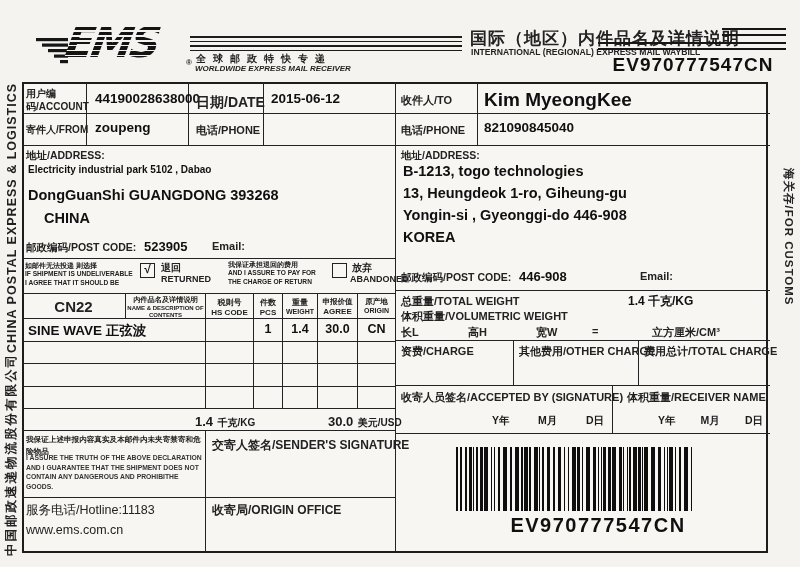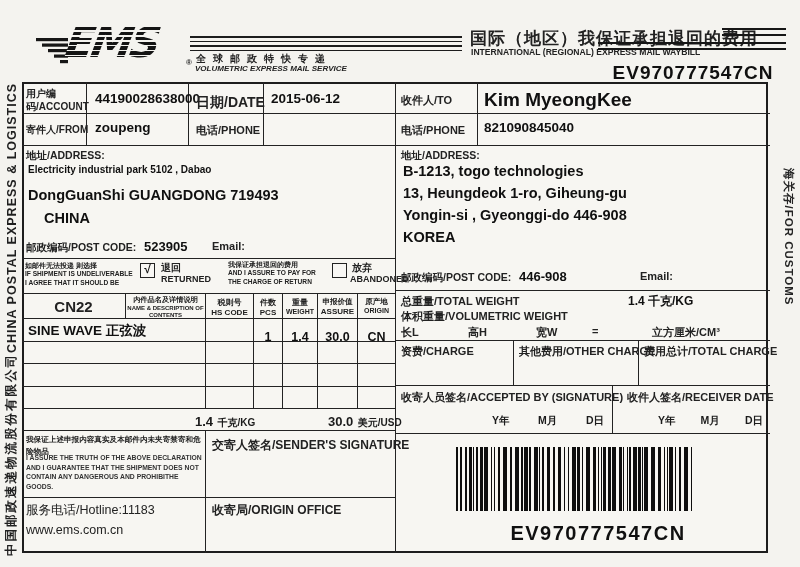--- a/index.html
+++ b/index.html
@@ -8,21 +8,21 @@
     background:#f4f3ef;
     font-family:"Liberation Sans", sans-serif;
     color:#1b1b1b;
     -webkit-font-smoothing:antialiased;
   }
   .abs{position:absolute;}
   .ln{position:absolute;background:#232323;}
   .lbl{position:absolute;font-weight:700;color:#222;white-space:nowrap;}
   .val{position:absolute;font-weight:700;color:#101010;white-space:nowrap;}
   .small{font-weight:700;}
-  .cell-center{text-align:center;margin-top:8px;}
+  .cell-center{text-align:center;}
   .ckbox{position:absolute;width:13px;height:13px;border:1.6px solid #222;background:#f8f7f4;
          font-size:12px;font-weight:700;line-height:11px;text-align:center;color:#111;}
   .hdr2{position:absolute;text-align:center;font-weight:700;color:#222;}
   .datecell{position:absolute;display:flex;justify-content:space-between;font-size:10.5px;font-weight:700;}
   .ems-word{
     position:absolute;left:66px;top:22px;
     font-family:"DejaVu Sans", sans-serif;
     font-style:italic;font-weight:900;font-size:42px;line-height:42px;
     letter-spacing:-3px;color:#141414;transform:skewX(-10deg);
   }
@@ -58,23 +58,23 @@
   <rect x="2" y="0" width="32" height="3.2" fill="#161616"></rect>
   <rect x="8" y="5.5" width="26" height="3.2" fill="#161616"></rect>
   <rect x="14" y="11" width="20" height="3.2" fill="#161616"></rect>
   <rect x="20" y="16.5" width="14" height="3.2" fill="#161616"></rect>
   <rect x="26" y="22" width="8" height="3.2" fill="#161616"></rect>
 </svg>
 <div class="ems-word">EMS</div>
 <div class="abs" style="left:186px;top:58px;font-size:8px;font-weight:700;">®</div>
 <div class="stripes" style="left:190px;top:36px;width:272px;height:15px;"></div>
 <div class="lbl" style="left:196px;top:52px;font-size:10px;letter-spacing:7px;">全球邮政特快专递</div>
-<div class="abs" style="left:195px;top:64px;font-size:8px;font-style:italic;font-weight:700;color:#222;white-space:nowrap;">VOLUMETRIC EXPRESS MAIL SERVICE</div>
-
-<div class="lbl" style="left:470px;top:27px;font-size:17px;letter-spacing:1px;">国际（地区）我保证承担退回的费用</div>
+<div class="abs" style="left:195px;top:64px;font-size:8px;font-style:italic;font-weight:700;color:#222;white-space:nowrap;">WORLDWIDE EXPRESS MAIL RECEIVER</div>
+
+<div class="lbl" style="left:470px;top:27px;font-size:17px;letter-spacing:1px;">国际（地区）内件品名及详情说明</div>
 <div class="lbl" style="left:471px;top:47px;font-size:8.6px;">INTERNATIONAL (REGIONAL) EXPRESS MAIL WAYBILL</div>
 <div class="dblline" style="left:722px;top:28px;width:64px;"></div>
 <div class="dblline" style="left:598px;top:42px;width:188px;"></div>
 <div class="val cell-center" style="left:598px;top:54px;width:190px;font-size:19px;letter-spacing:1px;text-align:center;">EV970777547CN</div>
 
 <div class="vert-left">
   <span style="letter-spacing:2px;">中国邮政速递物流股份有限公司</span>
   <span style="letter-spacing:1px;">CHINA POSTAL EXPRESS &amp; LOGISTICS</span>
 </div>
 <div class="vert-right">海关存/FOR CUSTOMS</div>
@@ -123,21 +123,21 @@
 <div class="lbl" style="left:196px;top:94px;font-size:14px;">日期/DATE</div>
 <div class="val" style="left:271px;top:91px;font-size:13.5px;text-align:right;">2015-06-12</div>
 
 <div class="lbl" style="left:26px;top:123px;font-size:10px;">寄件人/FROM</div>
 <div class="val" style="left:95px;top:120px;font-size:13.5px;">zoupeng</div>
 <div class="lbl" style="left:196px;top:123px;font-size:11px;">电话/PHONE</div>
 <div class="val" style="left:271px;top:120px;font-size:13.5px;"></div>
 
 <div class="lbl" style="left:26px;top:149px;font-size:10.5px;">地址/ADDRESS:</div>
 <div class="val" style="left:28px;top:164px;font-size:10px;">Electricity industrial park 5102 , Dabao</div>
-<div class="val" style="left:28px;top:187px;font-size:14.5px;">DongGuanShi GUANGDONG 719493</div>
+<div class="val" style="left:28px;top:187px;font-size:14.5px;">DongGuanShi GUANGDONG 393268</div>
 <div class="val" style="left:44px;top:210px;font-size:14.5px;">CHINA</div>
 <div class="lbl" style="left:26px;top:241px;font-size:10.5px;">邮政编码/POST CODE:</div>
 <div class="val" style="left:144px;top:239px;font-size:13px;">523905</div>
 <div class="lbl" style="left:212px;top:240px;font-size:11px;">Email:</div>
 
 <div class="lbl" style="left:25px;top:261px;font-size:7px;">如邮件无法投递 则选择</div>
 <div class="lbl" style="left:25px;top:270px;font-size:6.6px;">IF SHIPMENT IS UNDELIVERABLE</div>
 <div class="lbl" style="left:25px;top:279px;font-size:6.6px;">I AGREE THAT IT SHOULD BE</div>
 
 <div class="ckbox" style="left:140px;top:263px;">√</div>
@@ -164,21 +164,21 @@
 <div class="hdr2" style="left:254px;top:297px;width:28px;">
   <div style="font-size:8px;">件数</div>
   <div style="font-size:8px;">PCS</div>
 </div>
 <div class="hdr2" style="left:283px;top:297px;width:34px;">
   <div style="font-size:8px;">重量</div>
   <div style="font-size:7px;">WEIGHT</div>
 </div>
 <div class="hdr2" style="left:318px;top:297px;width:39px;">
   <div style="font-size:7.5px;">申报价值</div>
-  <div style="font-size:8px;">ASSURE</div>
+  <div style="font-size:8px;">AGREE</div>
 </div>
 <div class="hdr2" style="left:358px;top:297px;width:37px;">
   <div style="font-size:7.5px;">原产地</div>
   <div style="font-size:7px;">ORIGIN</div>
 </div>
 
 <div class="val" style="left:28px;top:322px;font-size:13.5px;">SINE WAVE  正弦波</div>
 <div class="val cell-center" style="left:206px;top:322px;width:47px;font-size:12px;"></div>
 <div class="val cell-center" style="left:254px;top:322px;width:28px;font-size:12.5px;">1</div>
 <div class="val cell-center" style="left:283px;top:322px;width:34px;font-size:12.5px;">1.4</div>
@@ -232,21 +232,21 @@
 <div class="lbl" style="left:401px;top:344px;font-size:11px;">资费/CHARGE</div>
 <div class="lbl" style="left:519px;top:344px;font-size:11px;">其他费用/OTHER CHARGE</div>
 <div class="lbl" style="left:644px;top:344px;font-size:11px;">费用总计/TOTAL CHARGE</div>
 
 <div class="lbl" style="left:401px;top:390px;font-size:11px;">收寄人员签名/ACCEPTED BY (SIGNATURE)</div>
 <div class="datecell" style="left:492px;top:414px;width:112px;">
   <span>Y年</span>
   <span>M月</span>
   <span>D日</span>
 </div>
-<div class="lbl" style="left:627px;top:390px;font-size:11px;">收件人签名/RECEIVER DATE</div>
+<div class="lbl" style="left:627px;top:390px;font-size:11px;">体积重量/RECEIVER NAME</div>
 <div class="datecell" style="left:658px;top:414px;width:105px;">
   <span>Y年</span>
   <span>M月</span>
   <span>D日</span>
 </div>
 
 <div class="barcode">
     <span class="bc-bar" style="width:2px;margin-right:2px"></span>
     <span class="bc-bar" style="width:2px;margin-right:3px"></span>
     <span class="bc-bar" style="width:2px;margin-right:2px"></span>

